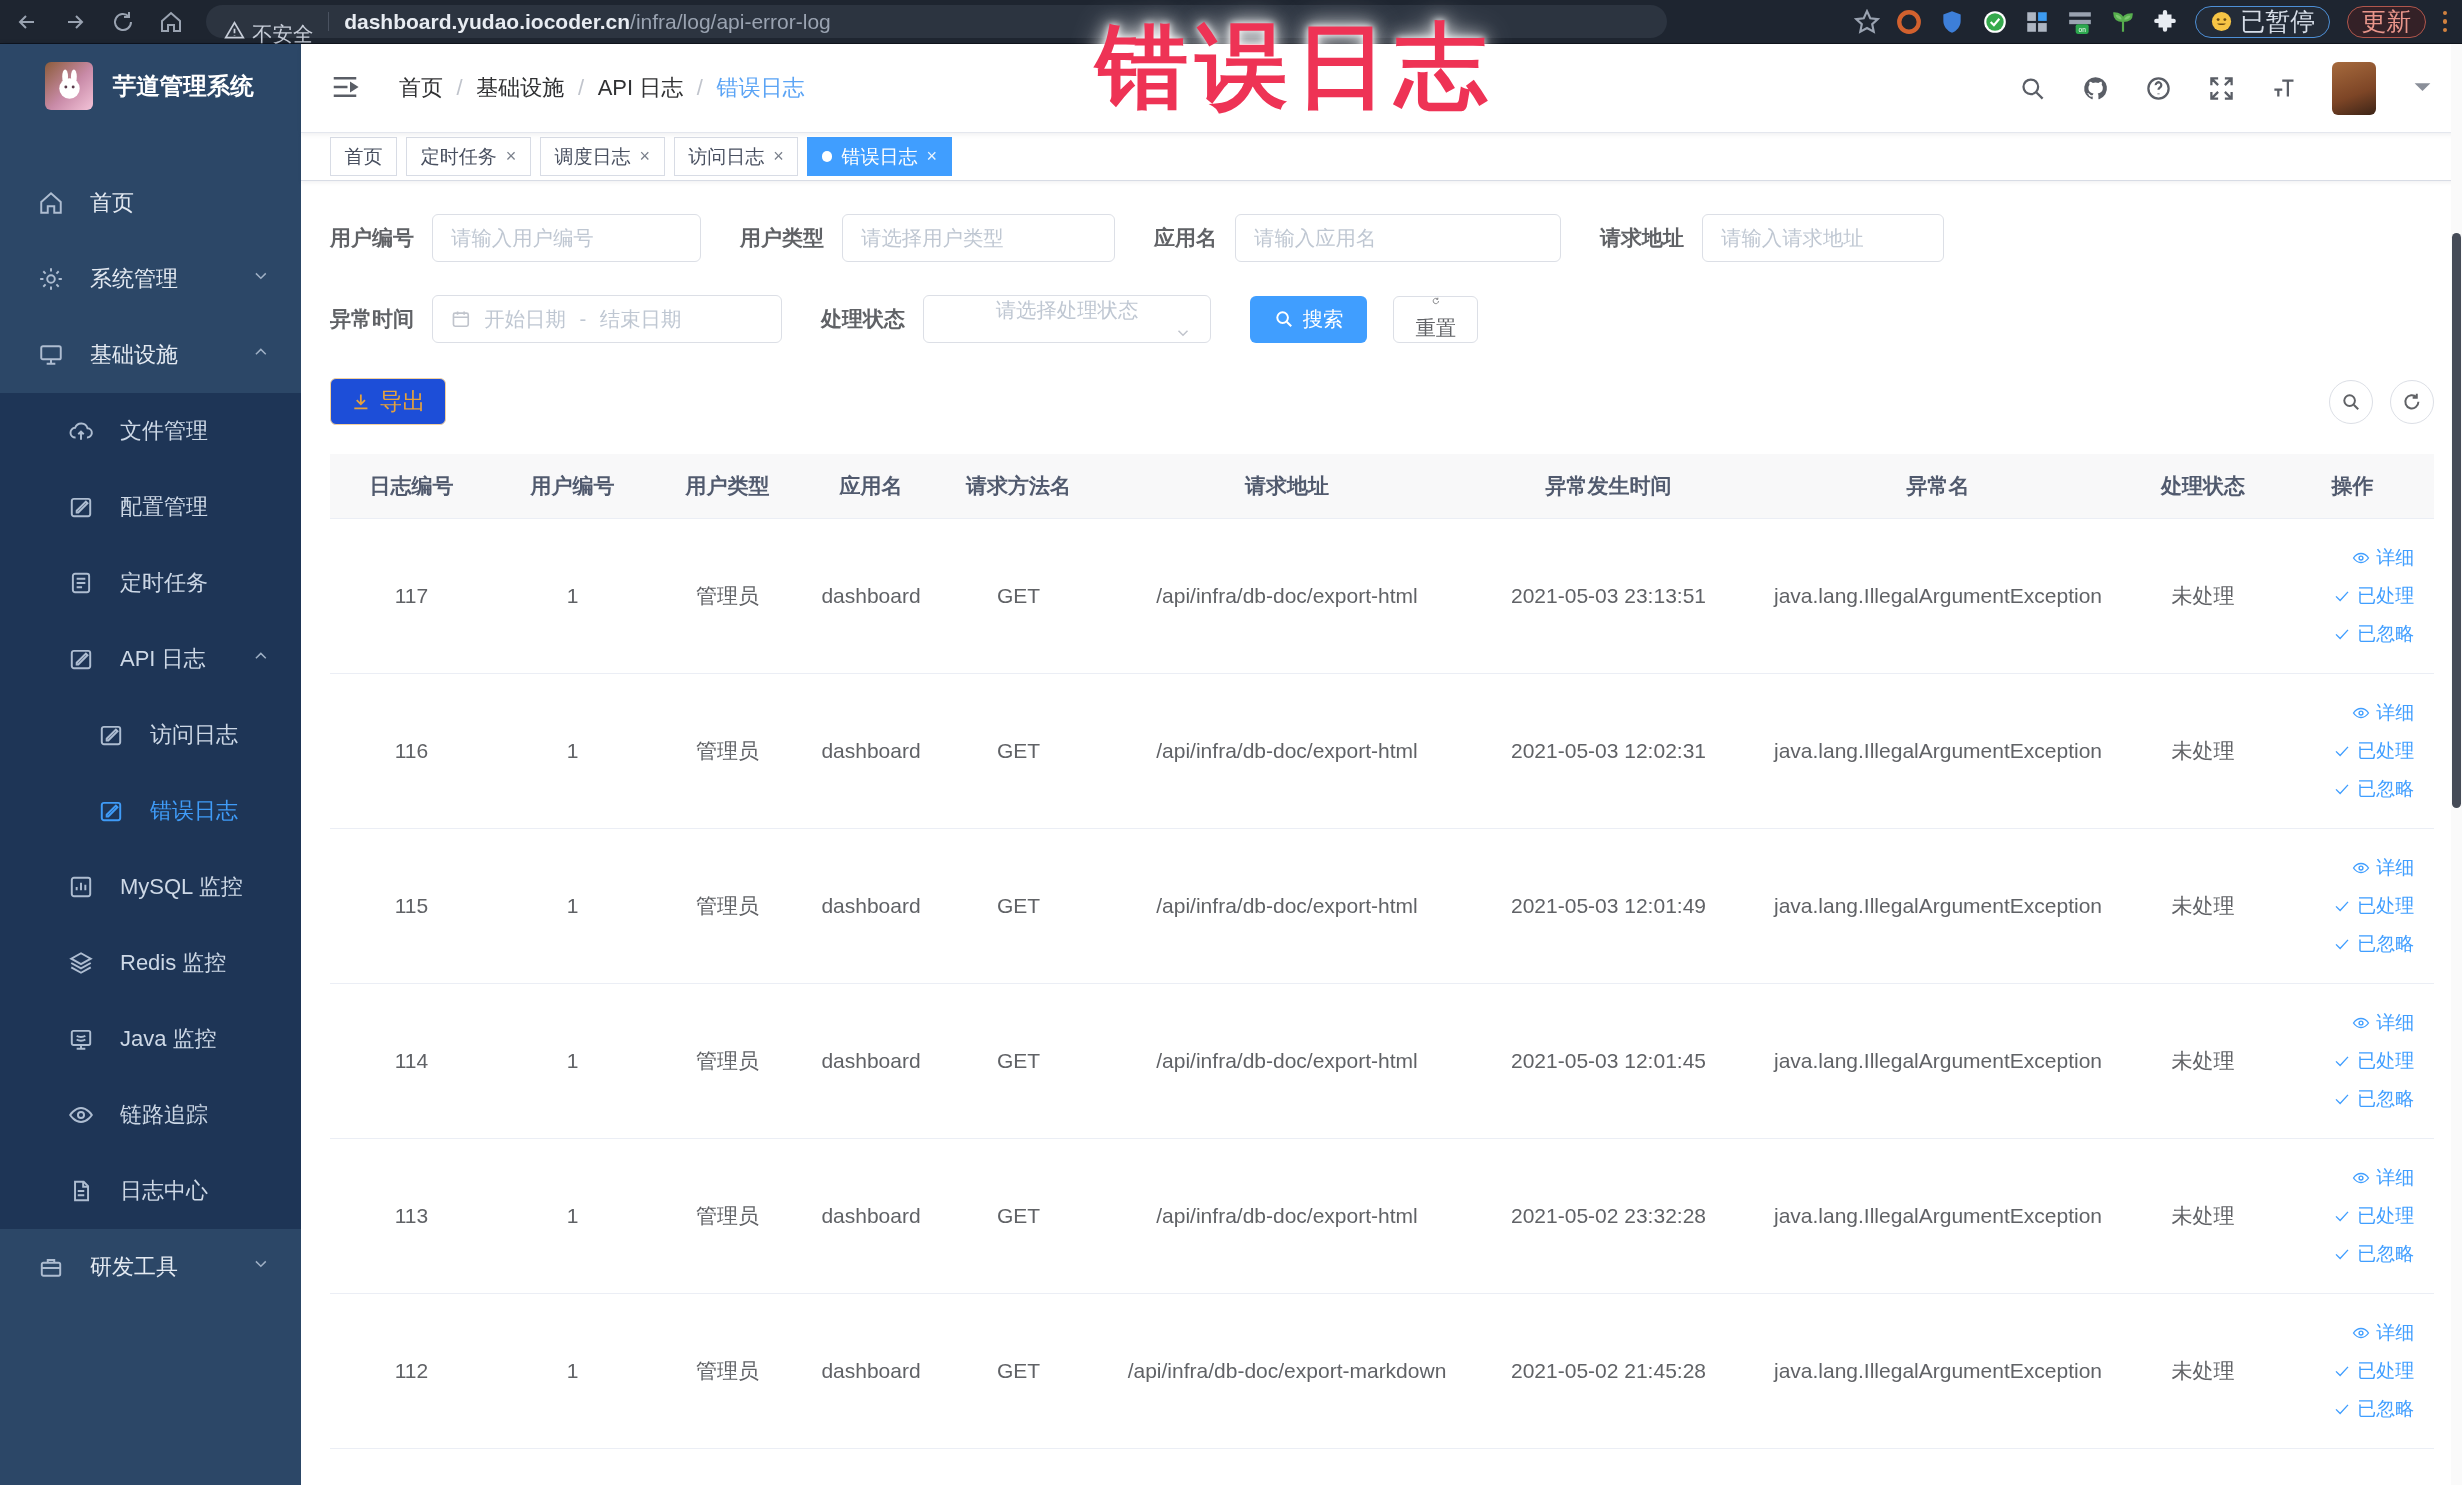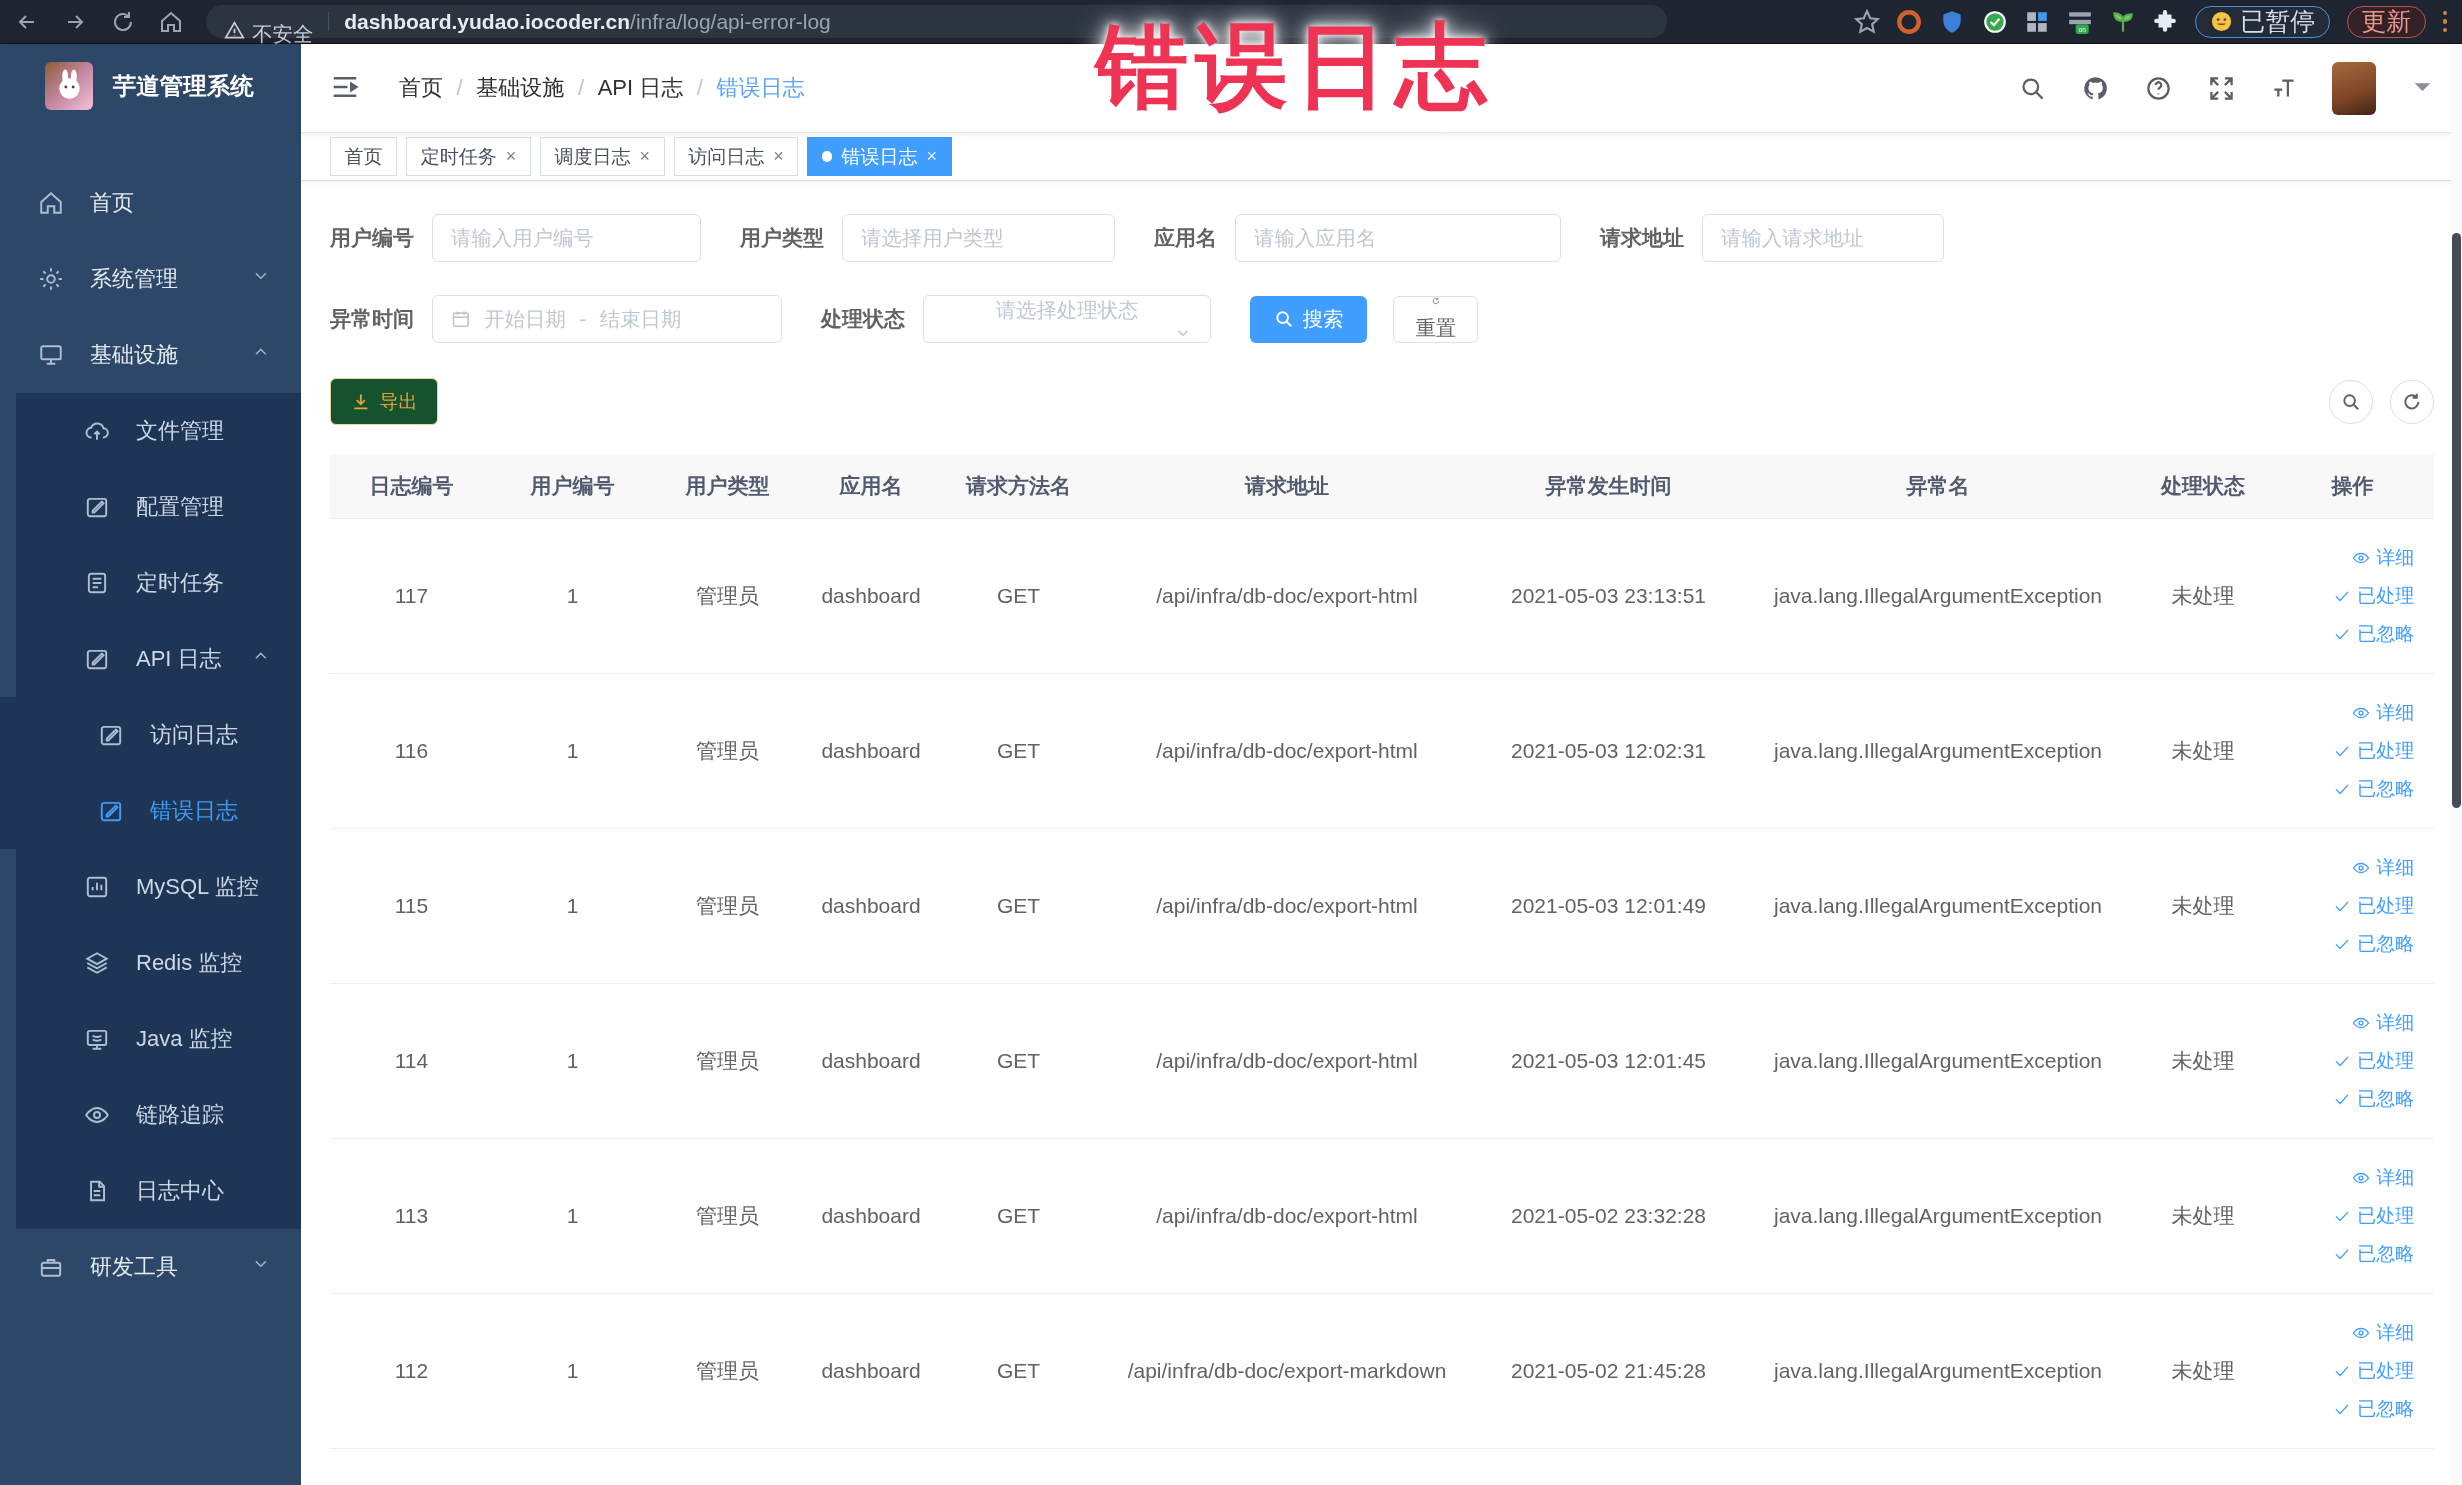--- a/index.html
+++ b/index.html
@@ -35,21 +35,21 @@
     box-shadow:1.5px 0 4.5px rgba(0,21,41,.35); }
   .logo-row { height:83px; display:flex; align-items:center; padding-left:45px; gap:19.7px; }
   .logo-img { width:48px; height:48px; border-radius:6px; background:linear-gradient(135deg,#8c5c3a,#c98ba8 55%,#f3c3d8); display:flex; align-items:center; justify-content:center; }
   .logo-img svg { width:35px; height:35px; }
   .logo-title { color:#ffffff; font-size:23.5px; font-weight:bold; }
   .menu { position:absolute; left:0; top:121px; width:100%; }
   .mi { height:76px; display:flex; align-items:center; color:#e4eaf2; font-size:22px; cursor:pointer; }
   .mi .ic { width:26px; height:26px; margin-right:26px; color:#aebdd1; flex:none; }
   .mi .ic svg { width:26px; height:26px; }
   .mi.l0 { padding-left:38px; }
-  .mi.l1 { padding-left:68px; color:#cdd8e6;margin-left:16px; }
+  .mi.l1 { padding-left:68px; color:#cdd8e6; }
   .mi.l2 { padding-left:98px; color:#cdd8e6; }
   .mi .chev { margin-left:auto; margin-right:30px; color:#9fb0c5; }
   .mi .chev svg { width:19.7px; height:19.7px; }
   .mi.active, .mi.active .ic { color:#3f9bf7; }
   .light-zone { background:#2c4767; }
   .menu .dark-zone { background:#1e3556; }
 
   
   .main { flex:1; position:relative; background:#fff; }
   .app-header { height:89px; display:flex; align-items:center; border-bottom:0.8px solid #e4e7ee;
@@ -90,21 +90,21 @@
   .fctl.w-input3 { width:242px; margin-right:8px; }
   .fctl.w-dates { width:350px; gap:13.6px; }
   .fctl.w-select2 { width:288px;flex-direction:column; }
   .dates-mid { color:#bfc7d2; }
   .btn { height:47px; border-radius:6px; font-size:20.4px; display:inline-flex; align-items:center;
     justify-content:center; gap:9px; cursor:pointer; border:0.8px solid transparent; }
   .btn svg { width:19.7px; height:19.7px; }
   .btn-primary { background:#409eff; color:#fff; padding:0 23px; }
   .btn-plain { background:#fff; color:#606266; border-color:#dcdfe6; padding:0 21px; margin-left:26px;flex-direction:column; }
   .toolbar { display:flex; align-items:center; margin-top:35px; height:47px; }
-  .btn-warn { background:#14532d; border-color:#f3d19e; color:#e6a23c; padding:0 19.7px; font-size:19px; }
+  .btn-warn { background:#1d4ed8; border-color:#f3d19e; color:#e6a23c; padding:0 19.7px; font-size:23px; }
   .tool-right { margin-left:auto; display:flex; gap:16.7px; }
   .circle-btn { width:44px; height:44px; border-radius:50%; border:0.8px solid #dcdfe6; background:#fff;
     color:#606266; display:flex; align-items:center; justify-content:center; cursor:pointer; }
   .circle-btn svg { width:19.7px; height:19.7px; }
 
   
   .table { margin-top:29px; width:2104px; font-size:21px; }
   .t-head, .t-row { display:grid;
     grid-template-columns:163px 159px 151px 136px 159px 378px 265px 394px 136px 163px; }
   .t-head { background:#f8f8f9; border-bottom:0.8px solid #ebeef5; }

